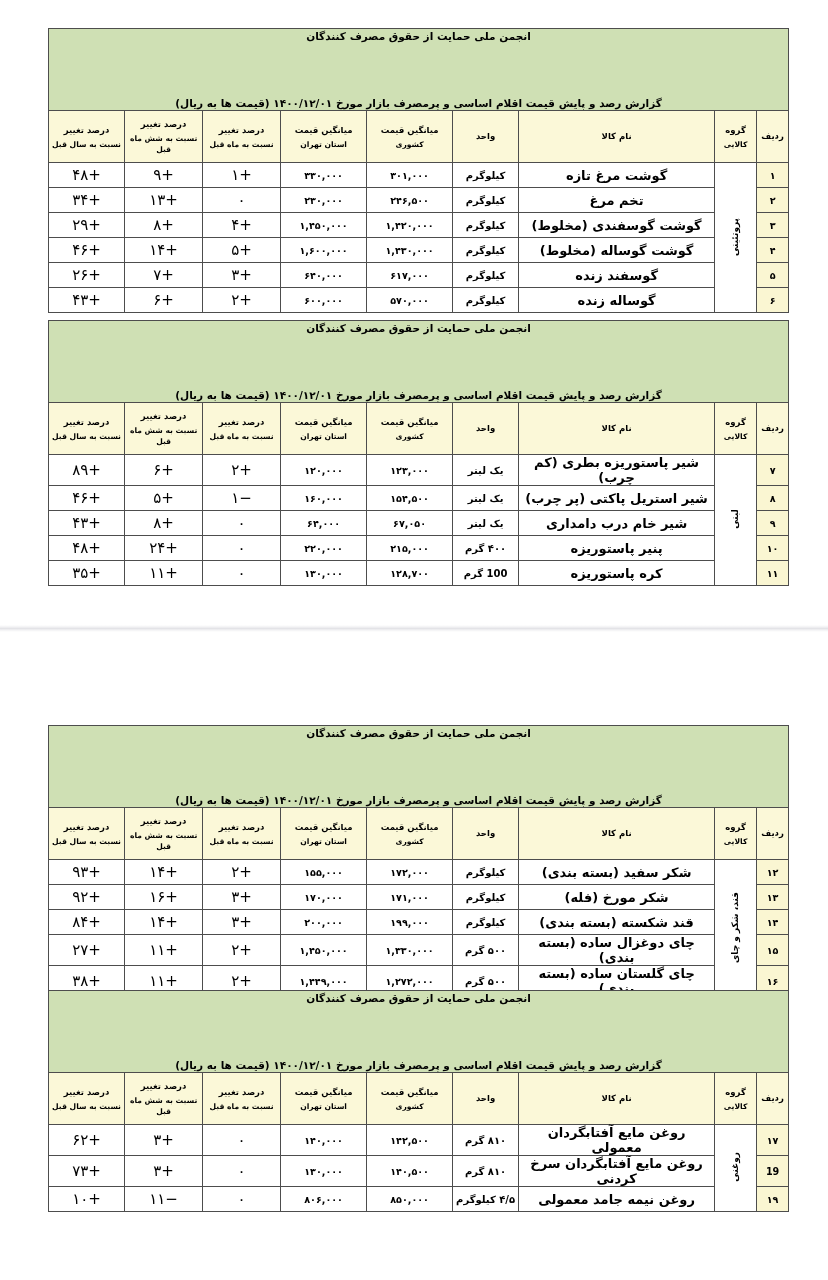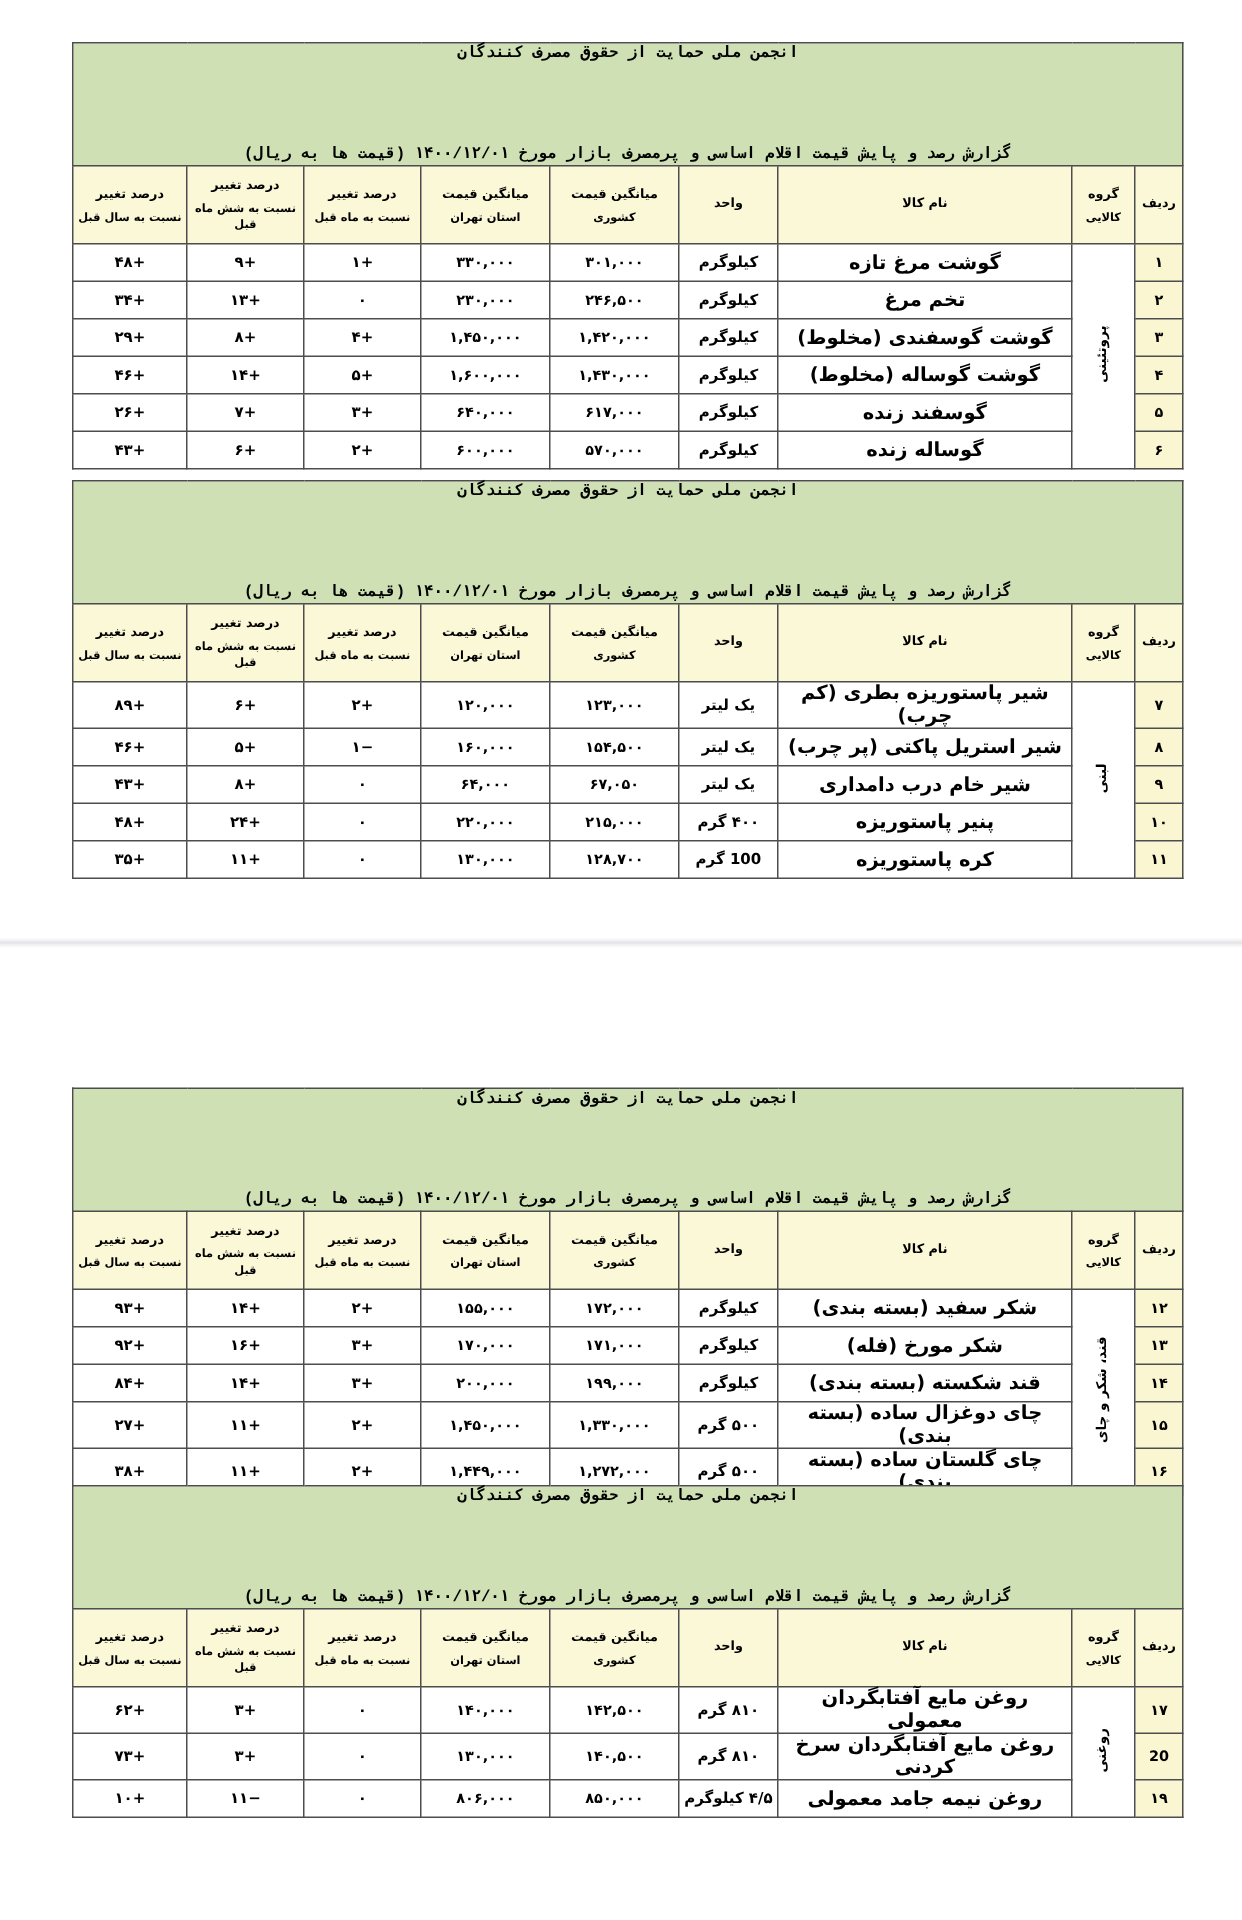--- a/index.html
+++ b/index.html
@@ -55,21 +55,20 @@
     text-align: center;
     vertical-align: middle;
     color: #000000;
   }
 
   .title-cell {
     background: #cfe0b4;
     height: 58px;
     padding: 6px 4px 8px;
     border: 1px solid #3f3f3f;
-    font-family: Liberation Mono, monospace;
   }
   .title-line-1 {
     font-size: 10.5px;
     font-weight: bold;
     line-height: 1.35;
     letter-spacing: 0.1px;
     padding-bottom: 5px;
   }
   .title-line-2 {
     font-size: 10.5px;
@@ -120,21 +119,21 @@
   td.name-cell {
     font-size: 13px;
     font-weight: bold;
     padding: 0 6px;
   }
 
   td.unit-cell { font-size: 10px; font-weight: bold; }
 
   td.price-cell { font-size: 9.6px; font-weight: bold; letter-spacing: 0.1px; }
 
-  td.pct-cell { font-size: 10px; font-weight: bold; letter-spacing: 0.2px; }
+  td.pct-cell { font-size: 15px; font-weight: normal; letter-spacing: 0.2px; }
 
   td.group-cell {
     background: #ffffff;
     padding: 0;
   }
   .group-label {
     writing-mode: vertical-rl;
     text-orientation: mixed;
     transform: rotate(180deg);
     display: inline-block;
@@ -535,21 +534,21 @@
           <td class="group-cell" rowspan="3"><span class="group-label">روغنی</span></td>
           <td class="name-cell">روغن مایع آفتابگردان معمولی</td>
           <td class="unit-cell">۸۱۰ گرم</td>
           <td class="price-cell">۱۴۲,۵۰۰</td>
           <td class="price-cell">۱۴۰,۰۰۰</td>
           <td class="pct-cell">۰</td>
           <td class="pct-cell">+۳</td>
           <td class="pct-cell">+۶۲</td>
         </tr>
         <tr>
-          <td class="rank-cell">20</td>
+          <td class="rank-cell">19</td>
           <td class="name-cell">روغن مایع آفتابگردان سرخ کردنی</td>
           <td class="unit-cell">۸۱۰ گرم</td>
           <td class="price-cell">۱۴۰,۵۰۰</td>
           <td class="price-cell">۱۳۰,۰۰۰</td>
           <td class="pct-cell">۰</td>
           <td class="pct-cell">+۳</td>
           <td class="pct-cell">+۷۳</td>
         </tr>
         <tr>
           <td class="rank-cell">۱۹</td>

